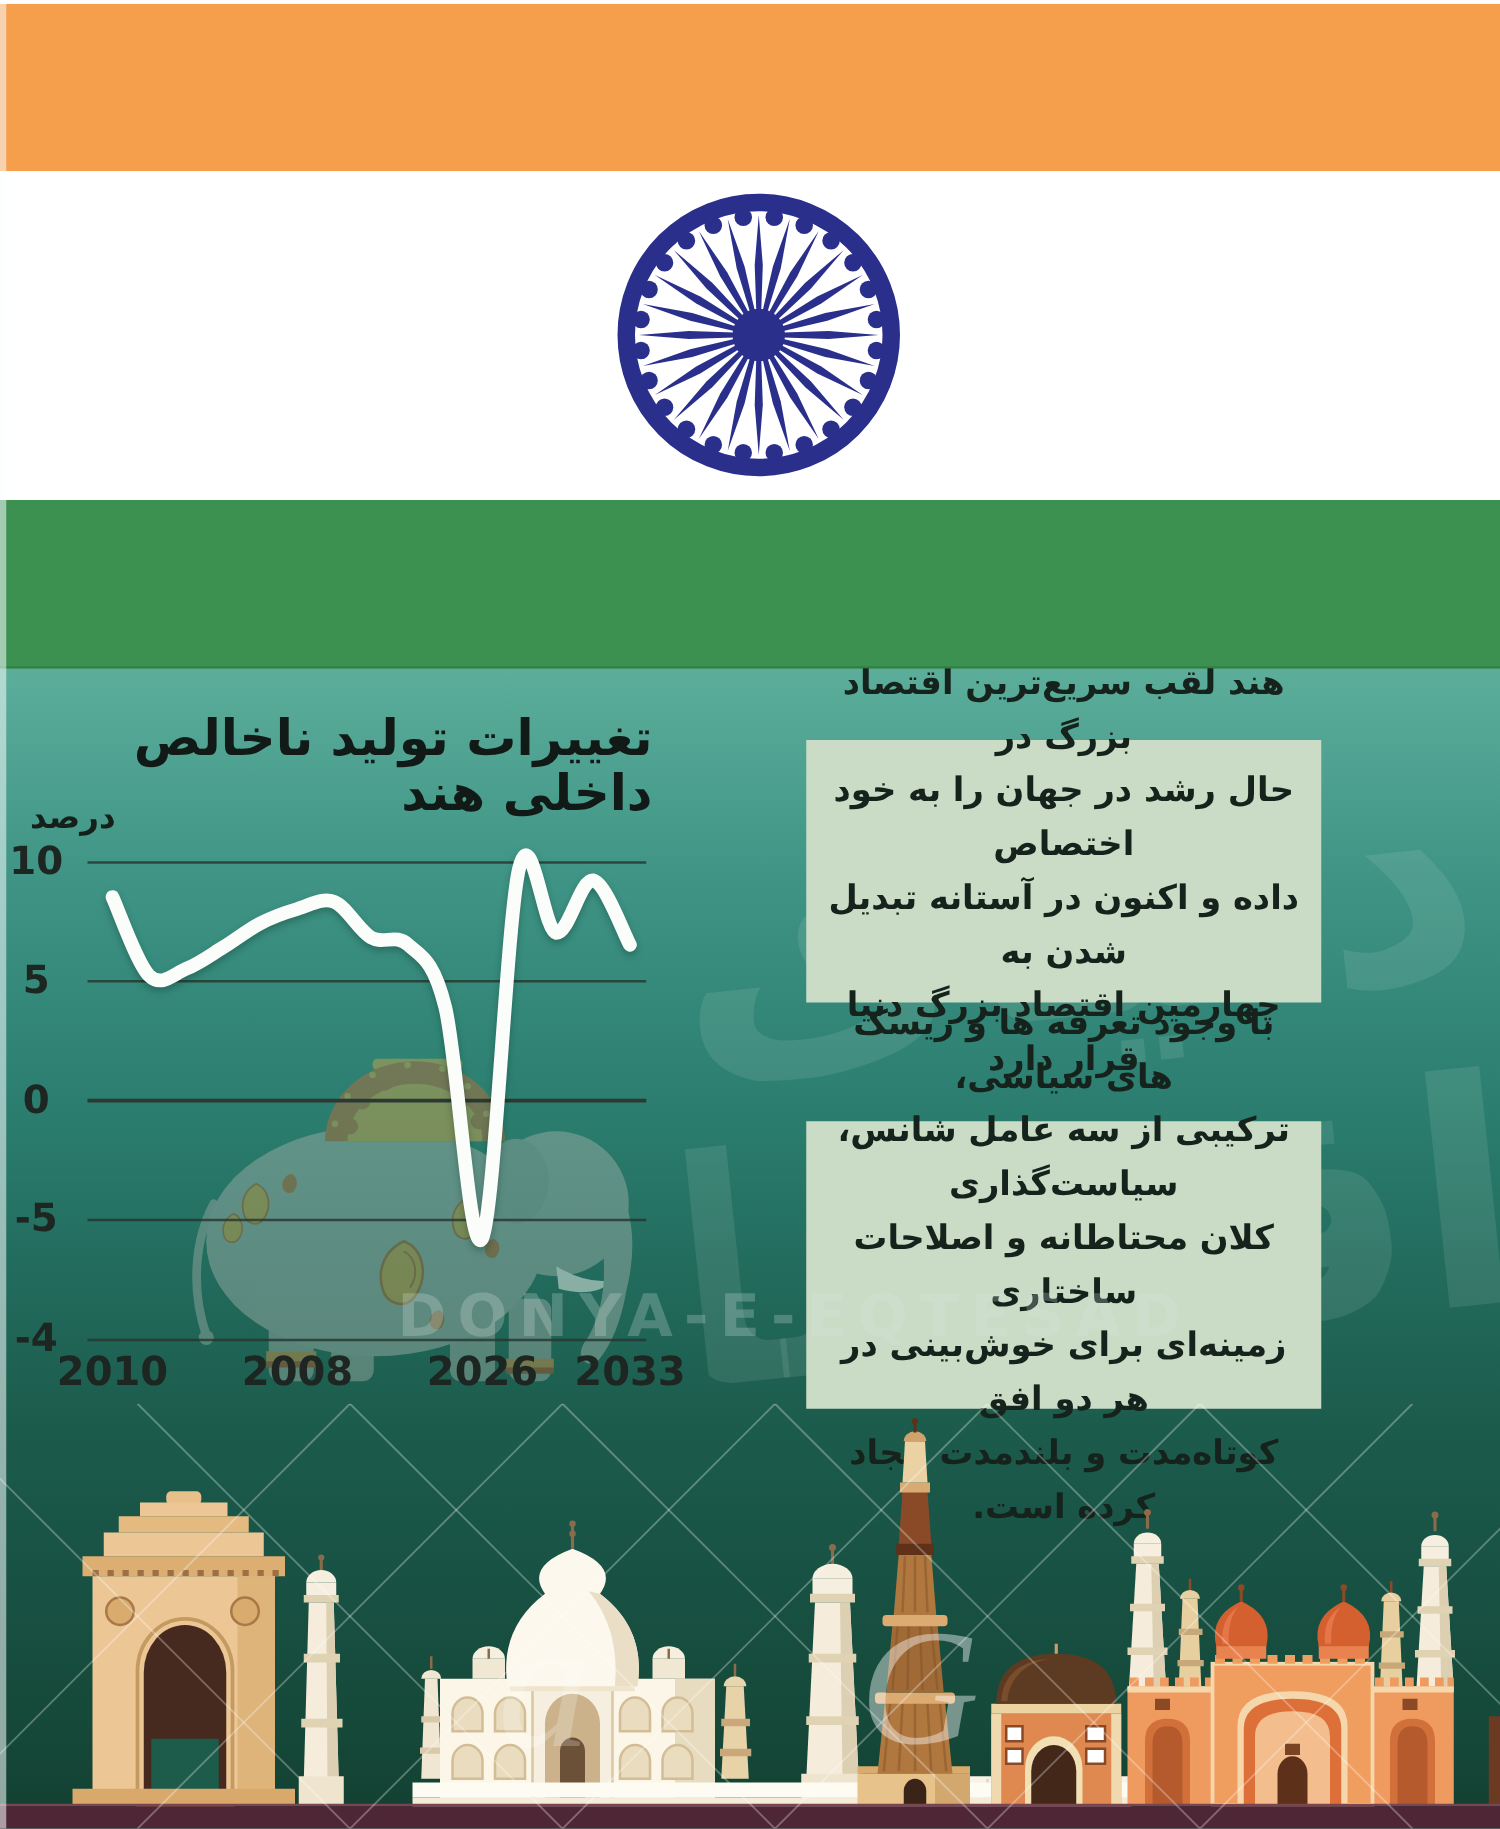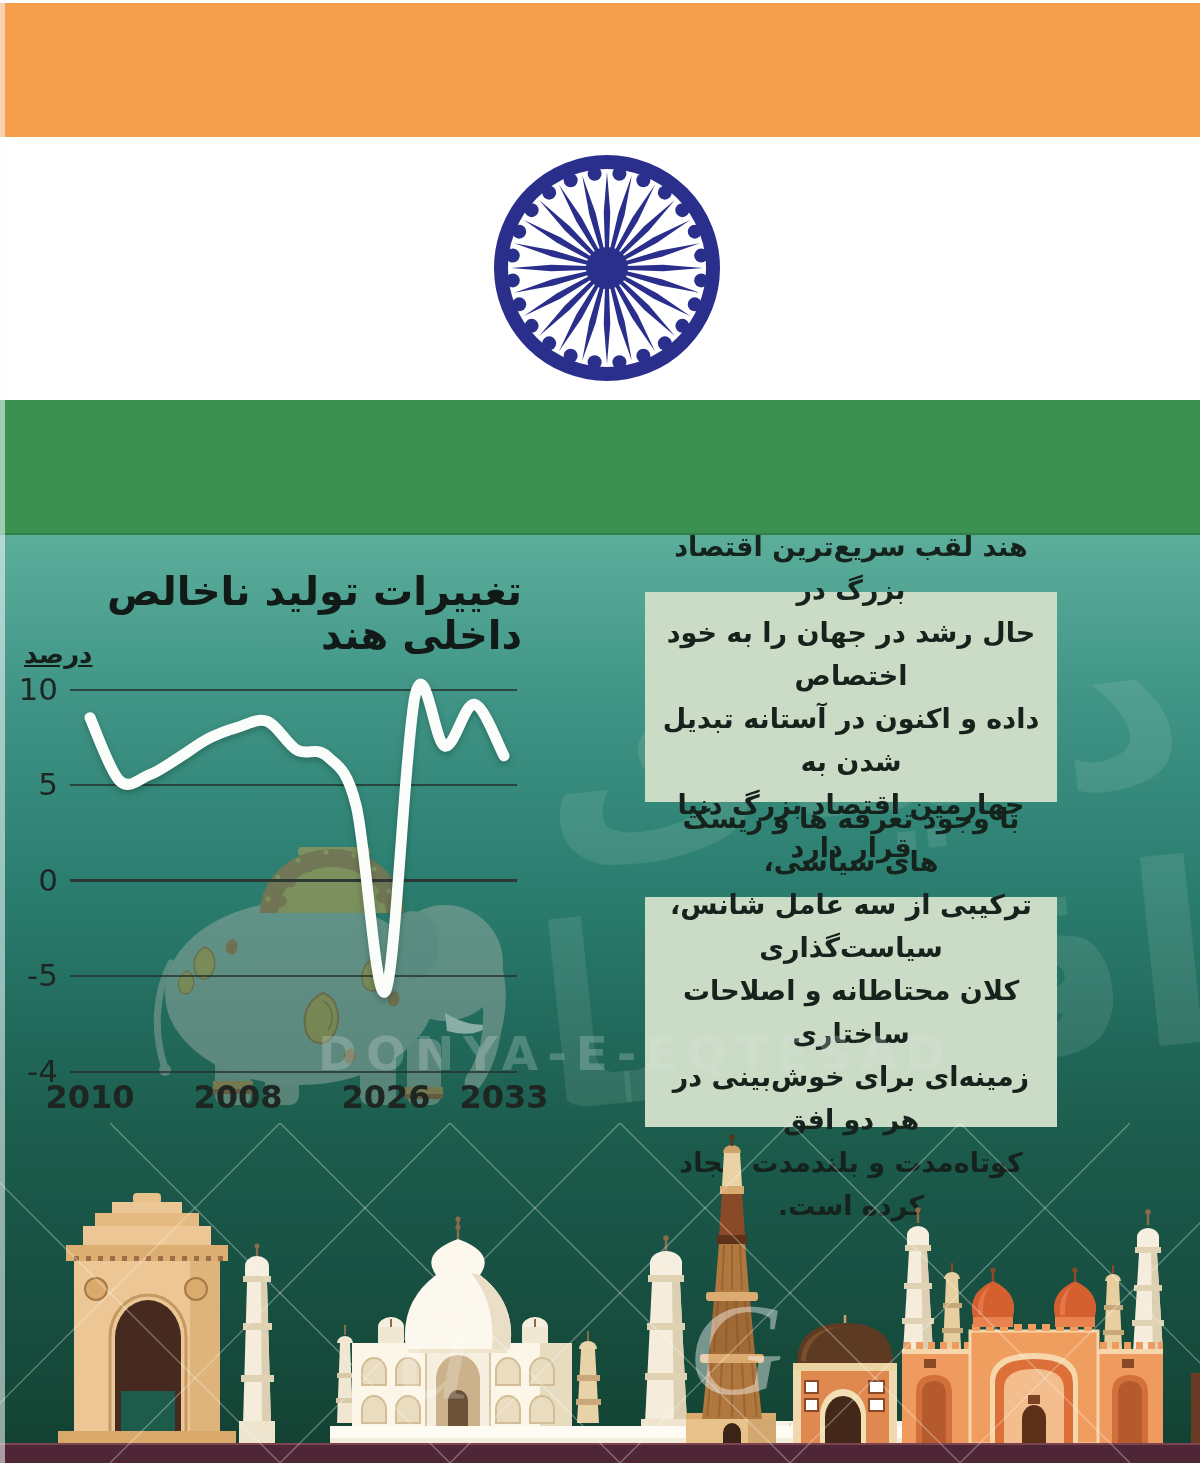--- a/index.html
+++ b/index.html
@@ -17,24 +17,24 @@
   
   .lower{
     left:0;top:535px;width:1200px;height:928px;
     background:linear-gradient(180deg,#5cae9b 0%,#3f9485 18%,#2b7e6f 38%,#226b5d 52%,#1c5c4c 65%,#185244 78%,#154838 92%,#123f31 100%);
   }
   .lower > .abs{position:absolute;}
   .chart-title{
     left:28px;top:34px;width:494px;direction:rtl;text-align:right;
     font-size:40px;font-weight:bold;color:#111a16;letter-spacing:0;line-height:1.1;z-index:3;
   }
-  .unit-label{left:24px;top:104px;direction:rtl;font-size:26px;font-weight:bold;color:#16201b;z-index:3;text-decoration:underline;}
+  .unit-label{left:24px;top:104px;direction:rtl;font-size:26px;font-weight:bold;color:#16201b;z-index:3;}
   .grid{left:70px;width:447px;height:2px;background:rgba(38,52,46,.8);z-index:3;}
   .grid.zero{height:3px;background:#2c3832;}
-  .ylab{left:0;width:58px;text-align:right;font-size:31px;font-weight:normal;color:#1d2621;z-index:3;line-height:36px;}
+  .ylab{left:0;width:58px;text-align:center;font-size:31px;font-weight:bold;color:#1d2621;z-index:3;line-height:36px;}
   .xlab{top:543px;transform:translateX(-50%);font-size:32px;font-weight:bold;color:#1d2621;z-index:3;}
   .line-svg{left:0;top:0;width:1200px;height:928px;z-index:3;filter:drop-shadow(0 3px 3px rgba(0,25,18,.28));}
   .elephant{left:145px;top:308px;width:365px;height:272px;z-index:2;}
   .callout{
     left:645px;width:412px;background:#cbdcc6;z-index:4;
     direction:rtl;text-align:center;white-space:pre-line;
     font-size:27px;font-weight:bold;color:#15231c;line-height:43px;
     display:flex;align-items:center;justify-content:center;box-sizing:border-box;padding:6px 14px;
   }
   .callout.one{top:57px;height:210px;}

